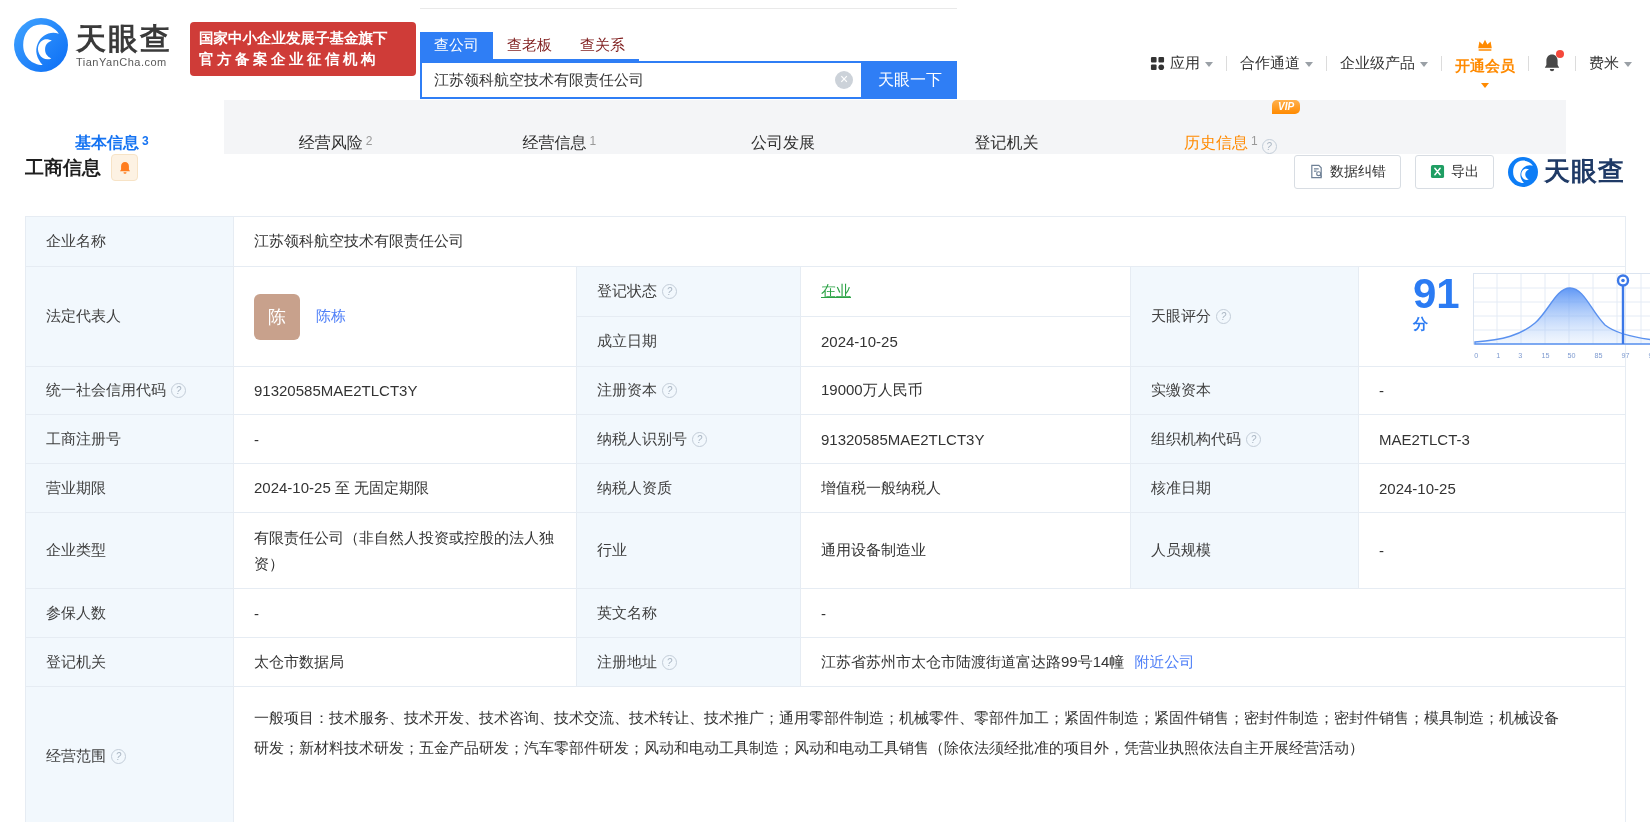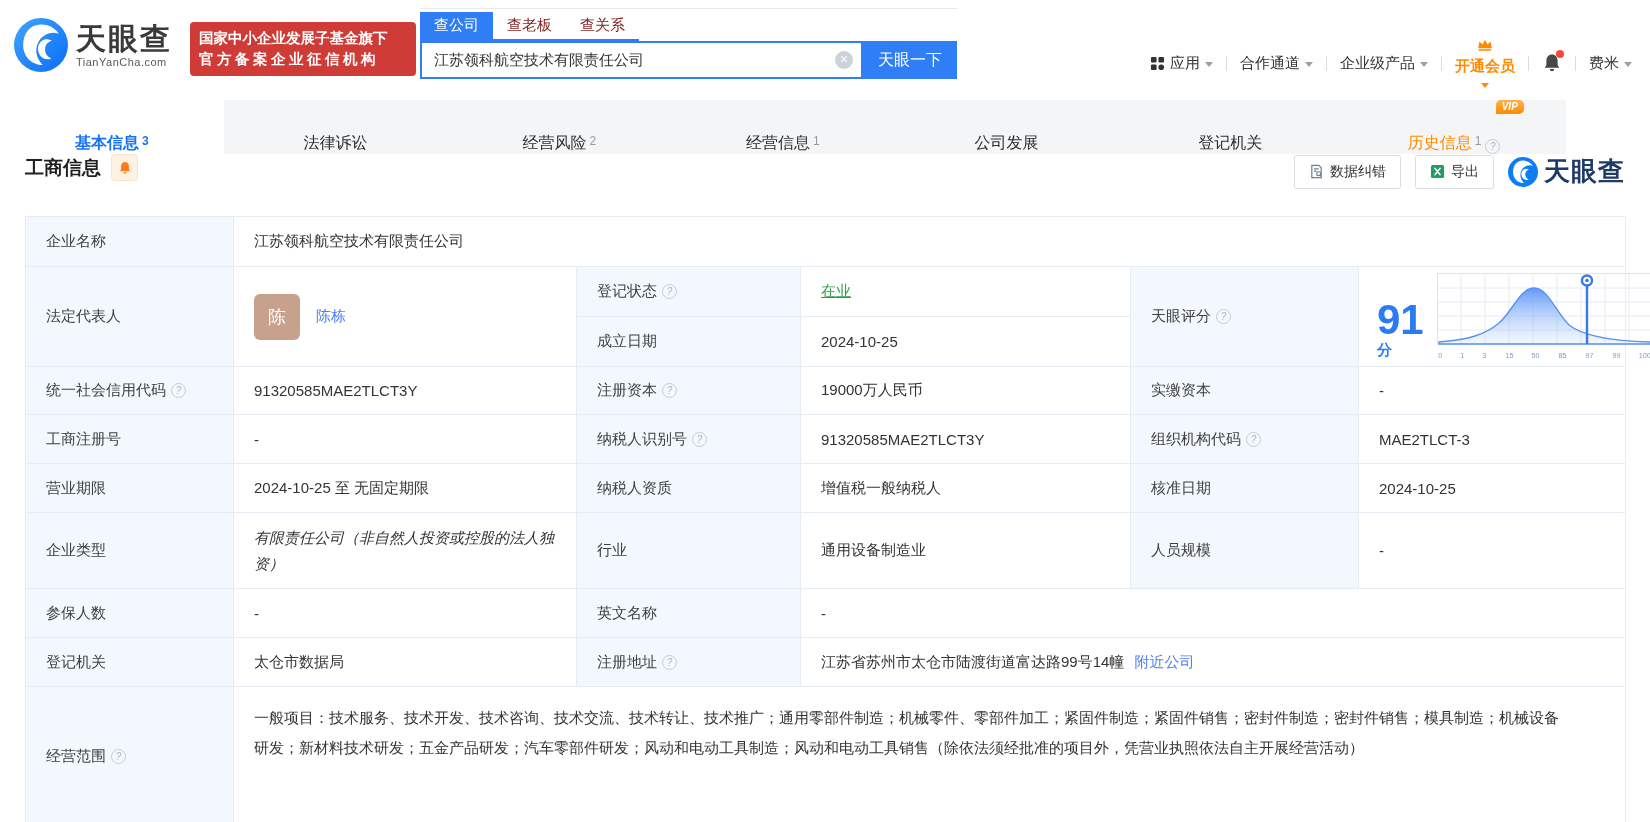--- a/index.html
+++ b/index.html
@@ -10,21 +10,21 @@
   
   .hdr { position:relative; height:96px; background:#fff; }
   .logo { position:absolute; left:14px; top:18px; display:flex; align-items:center; gap:8px; cursor:pointer; }
   .logo-cn { font-size:30px; font-weight:bold; color:#3a3a3a; letter-spacing:2px; line-height:32px; }
   .logo-domain { font-size:11px; color:#595959; letter-spacing:.5px; margin-top:1px; }
   .gov-badge { position:absolute; left:190px; top:22px; width:226px; background:#cf3c38; color:#fff;
     border-radius:4px; padding:6px 9px; line-height:21px; font-size:14.5px; font-weight:bold; }
   .gov-badge .ls { letter-spacing:3.5px; }
 
   .search-block { position:absolute; left:420px; top:8px; width:537px; border-top:1px solid #e9e9e9; padding-top:3px; }
-  .search-tabs { display:inline-flex; border-bottom:2px solid #2f7ef5; }
+  .search-tabs { display:inline-flex; border-bottom:2px solid #2f7ef5;margin-top:20px; }
   .stab { font-size:15px; color:#7f1d1d; padding:4px 14px; cursor:pointer; }
   .stab.active { background:#2f7ef5; color:#fff; }
   .search-row { display:flex; }
   .search-input-wrap { position:relative; }
   .search-input { width:443px; height:38px; border:2px solid #2f7ef5; outline:none;
     font-size:15px; color:#333; padding:0 38px 0 12px; font-family:inherit; }
   .clear-icon { position:absolute; right:10px; top:10px; width:18px; height:18px; border-radius:50%;
     background:#ccd2d9; cursor:pointer; text-align:center; }
   .clear-icon::after { content:"×"; color:#fff; font-size:14px; line-height:17px; display:block; }
   .search-btn { width:94px; height:38px; background:#2f7ef5; color:#fff; border:none;
@@ -71,21 +71,21 @@
   .info-table { width:1600px; margin:0 25px; border-collapse:collapse; table-layout:fixed; font-size:15px; }
   .info-table td { border:1px solid #e6ecf3; vertical-align:middle; padding:6px 4px 6px 20px; color:#333; }
   td.lbl { background:#f2f8fd; color:#404040; }
   .lbl-inner { display:flex; align-items:center; gap:5px; }
   .green-link { color:#2ba245; text-decoration:underline; cursor:pointer; }
   .blue-link { color:#4d7ef7; cursor:pointer; text-decoration:none; }
   .rep-cell { display:flex; align-items:center; gap:16px; }
   .avatar { width:46px; height:46px; border-radius:6px; background:#c8a18c; color:#fff; font-size:18px;
     display:flex; align-items:center; justify-content:center; cursor:pointer; flex:none; }
   .score-cell { padding:4px 8px 4px 18px !important; }
-  .score-wrap { display:flex; align-items:flex-end; gap:12px; }
+  .score-wrap { display:flex; align-items:flex-start; gap:12px;margin-left:36px; }
   .score-big { font-size:42px; font-weight:bold; color:#2b7bf3; line-height:1; }
   .score-unit { font-size:15px; color:#2b7bf3; font-weight:bold; }
   .score-chart { width:218px; }
   .ticks { display:flex; justify-content:space-between; padding:1px 2px 0; }
   .ticks span { font-size:8px; color:#7f9bd0; transform:scale(.9); }
   .scope-cell { line-height:30px; padding:16px 60px 16px 20px !important; vertical-align:top !important; }
   .addr-cell .blue-link { margin-left:10px; }
 </style>
 </head>
 <body>
@@ -174,23 +174,20 @@
         <span>费米</span>
         <i class="caret"></i>
       </span>
     </nav>
   </header>
 
   <div class="main-tabs">
     <div class="mtab active">
       <span>基本信息</span>
       <span class="cnt">3</span>
-    </div>
-    <div class="mtab">
-      <span>法律诉讼</span>
     </div>
     <div class="mtab">
       <span>经营风险</span>
       <span class="cnt">2</span>
     </div>
     <div class="mtab">
       <span>经营信息</span>
       <span class="cnt">1</span>
     </div>
     <div class="mtab">
@@ -379,21 +376,21 @@
       <td class="lbl">营业期限</td>
       <td>2024-10-25 至 无固定期限</td>
       <td class="lbl">纳税人资质</td>
       <td>增值税一般纳税人</td>
       <td class="lbl">核准日期</td>
       <td>2024-10-25</td>
     </tr>
 
     <tr style="height:76px">
       <td class="lbl">企业类型</td>
-      <td style="line-height:26px;font-style:italic;">有限责任公司（非自然人投资或控股的法人独资）</td>
+      <td style="line-height:26px;">有限责任公司（非自然人投资或控股的法人独资）</td>
       <td class="lbl">行业</td>
       <td>通用设备制造业</td>
       <td class="lbl">人员规模</td>
       <td>-</td>
     </tr>
 
     <tr style="height:49px">
       <td class="lbl">参保人数</td>
       <td>-</td>
       <td class="lbl">英文名称</td>

